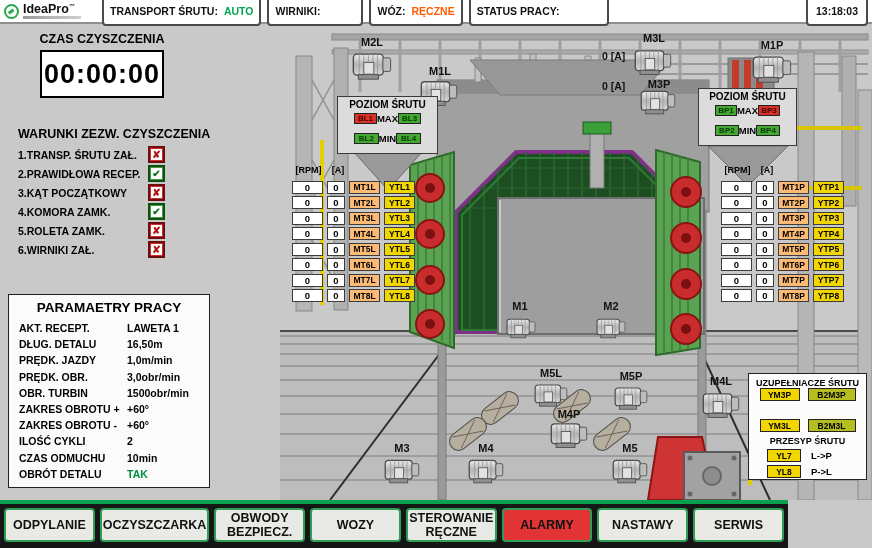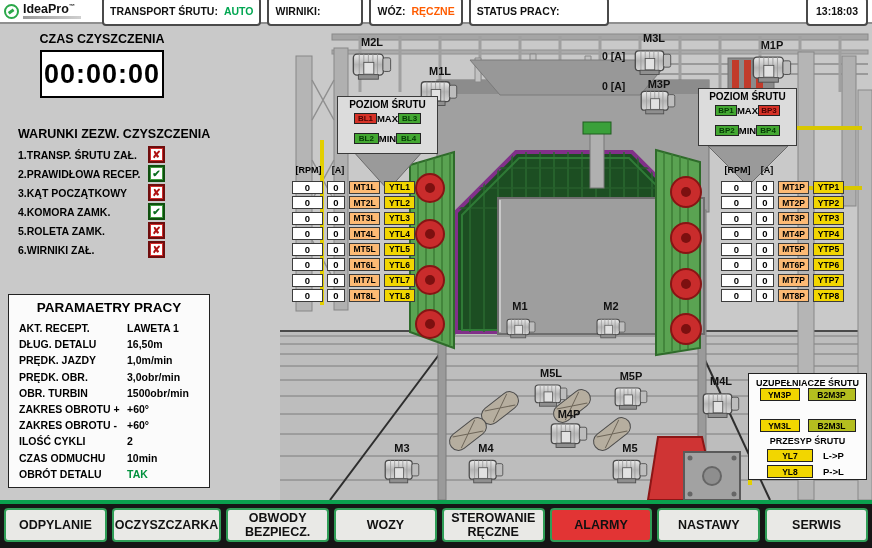--- a/index.html
+++ b/index.html
@@ -77,25 +77,25 @@
   .s-chip[data-state="ok"]{background:#44a832;color:#053a05;}
 
   
   #uz-panel{left:748px;top:373px;width:119px;height:107px;background:#fcfcfc;border:1.5px solid #222;}
   .uz-title{font-size:9px;font-weight:bold;text-align:center;margin-top:4px;}
   .uz-grid{display:grid;grid-template-columns:40px 48px;gap:18px 8px;justify-content:center;}
   .uz-chip{height:13px;border:1.5px solid #222;display:flex;align-items:center;justify-content:center;font-size:8.5px;font-weight:bold;padding:0;}
   .uz-chip.yellow{background:#f2d600;cursor:pointer;}
   .uz-chip.olive{background:#b4be1f;}
   .uz-trow{display:flex;align-items:center;gap:10px;padding-left:18px;margin-top:3px;}
-  .uz-trow .uz-chip{width:46px;}
+  .uz-trow .uz-chip{width:34px;}
   .uz-dir{font-size:9.5px;font-weight:bold;}
 
   
-  #navbar{position:absolute;left:0;top:500px;width:872px;height:48px;background:#161616;
+  #navbar{position:absolute;left:0;top:500px;width:788px;height:48px;background:#161616;
     border-top:4px solid #0aa04e;display:flex;gap:5px;padding:4px 4px 6px 4px;}
   .navbtn{flex:1;background:#e9e9e6;border:2px solid #2f9e57;border-radius:4px;
     font-size:12.5px;font-weight:bold;color:#111;display:flex;align-items:center;justify-content:center;
     text-align:center;line-height:1.15;padding:1px;cursor:pointer;}
   .navbtn[data-state="alarm"]{background:#e23434;}
 
   
   #machine{position:absolute;left:280px;top:24px;width:592px;height:476px;}
   .mlabel{font-size:11px;font-weight:bold;fill:#111;text-anchor:middle;}
   .alabel{font-size:10.5px;font-weight:bold;fill:#111;}

